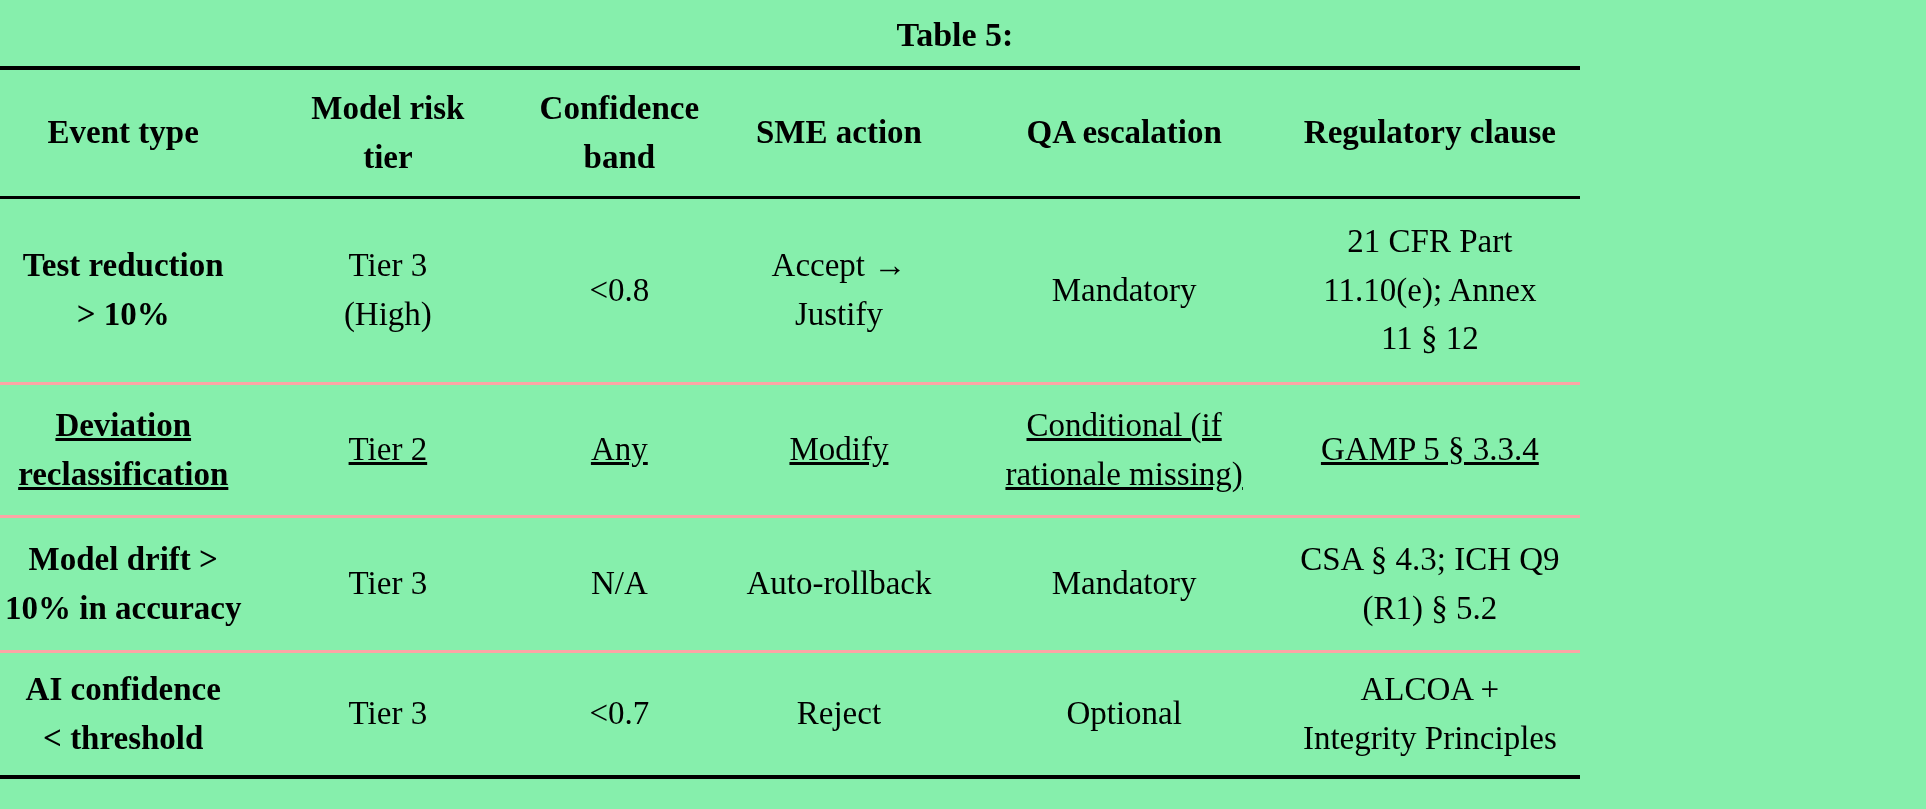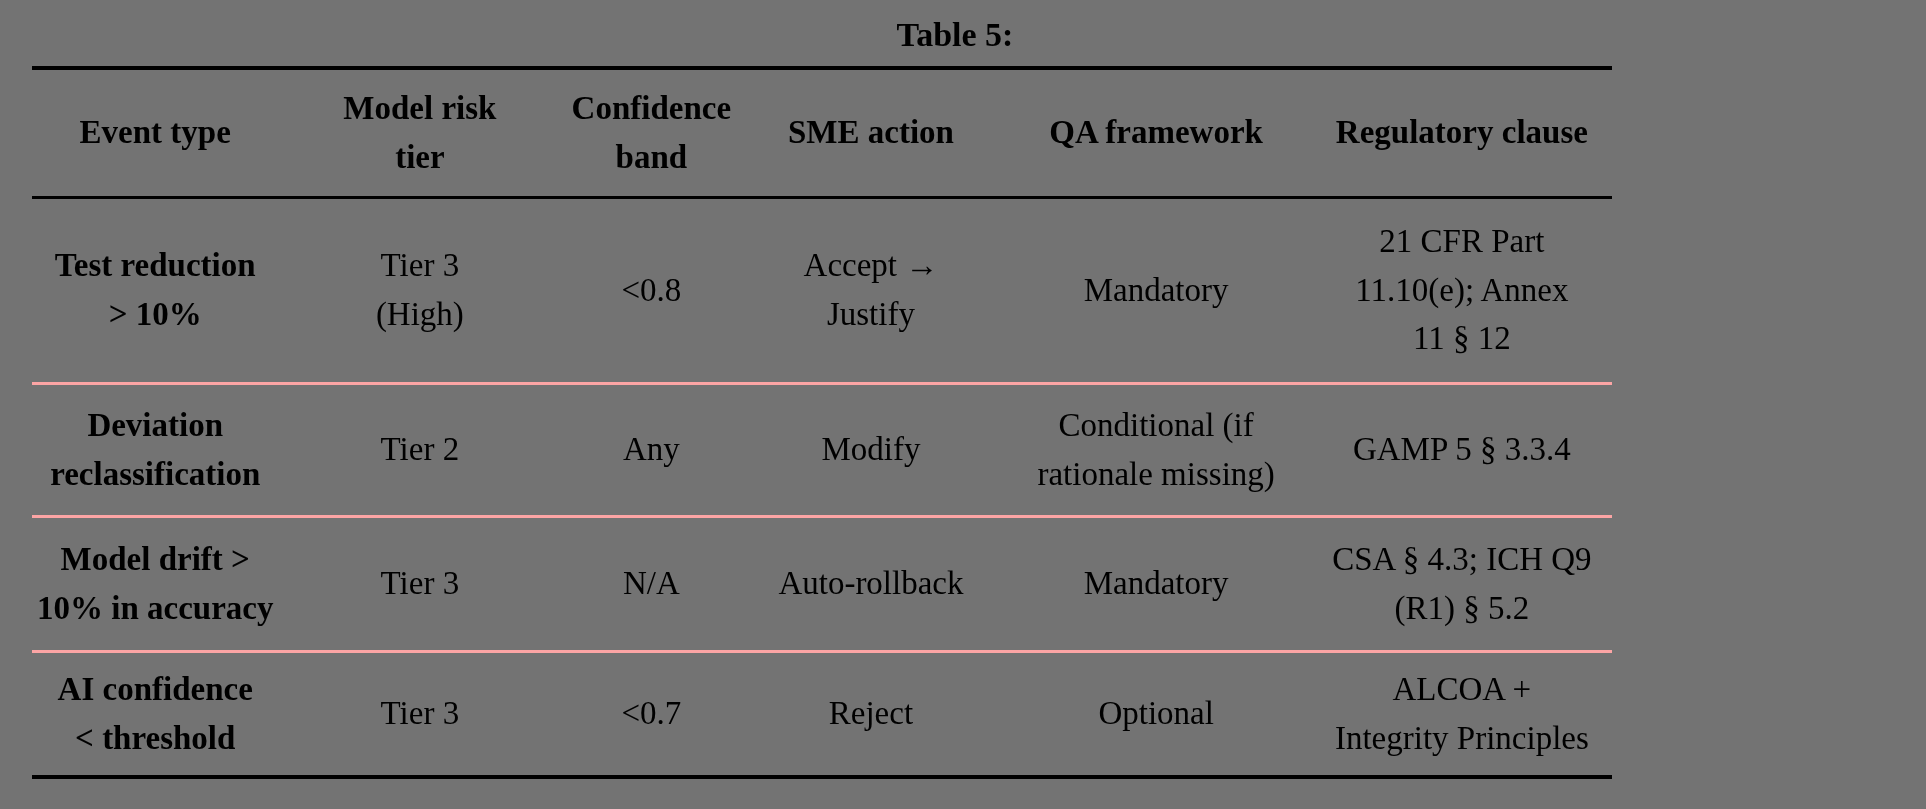--- a/index.html
+++ b/index.html
@@ -8,21 +8,21 @@
     background: #ffffff;
     width: 1926px;
     height: 809px;
     overflow: hidden;
     font-family: "Liberation Serif", "DejaVu Serif", serif;
     color: #000000;
   }
   .page {
     width: 1926px;
     height: 809px;
-    background: #737373;
+    background: #86efac;
   }
   .caption {
     height: 66px;
     display: flex;
     justify-content: center;
     align-items: center;
     font-size: 34px;
     padding-top: 4px;
     box-sizing: border-box;
   }
@@ -30,21 +30,20 @@
     font-weight: 700;
     margin-right: 16px;
   }
   table.gov-table {
     width: 1580px;
     border-collapse: collapse;
     table-layout: fixed;
     border-top: 4px solid #000;
     border-bottom: 4px solid #000;
     font-size: 33px;
-    margin-left: 32px;
   }
   table.gov-table th,
   table.gov-table td {
     text-align: center;
     vertical-align: middle;
     white-space: pre-line;
     line-height: 1.48;
     padding: 0 4px;
     overflow: hidden;
   }
@@ -52,21 +51,21 @@
     height: 129px;
     border-bottom: 3px solid #000;
   }
   tbody tr {
     border-bottom: 3px solid #fca5a5;
   }
   tbody tr:last-child {
     border-bottom: none;
   }
   tbody tr.r1 { height: 186px; }
-  tbody tr.r2 { height: 133px; }
+  tbody tr.r2 { height: 133px; text-decoration: underline; }
   tbody tr.r3 { height: 135px; padding-left: 24px; }
   tbody tr.r4 { height: 126px; padding-left: 46px; }
   th.rowhead { font-weight: 700; }
   col.c1 { width: 15.6%; }
   col.c2 { width: 17.9%; }
   col.c3 { width: 11.4%; }
   col.c4 { width: 16.4%; }
   col.c5 { width: 19.7%; }
   col.c6 { width: 19.0%; }
 </style>
@@ -89,21 +88,21 @@
         <col class="c6">
     </colgroup>
     <thead>
       <tr>
         <th>Event type</th>
         <th>Model risk
 tier</th>
         <th>Confidence
 band</th>
         <th>SME action</th>
-        <th>QA framework</th>
+        <th>QA escalation</th>
         <th>Regulatory clause</th>
       </tr>
     </thead>
     <tbody>
       <tr class="r1">
         <th class="rowhead" scope="row">Test reduction
 &gt; 10%</th>
         <td>Tier 3
 (High)</td>
         <td>&lt;0.8</td>

